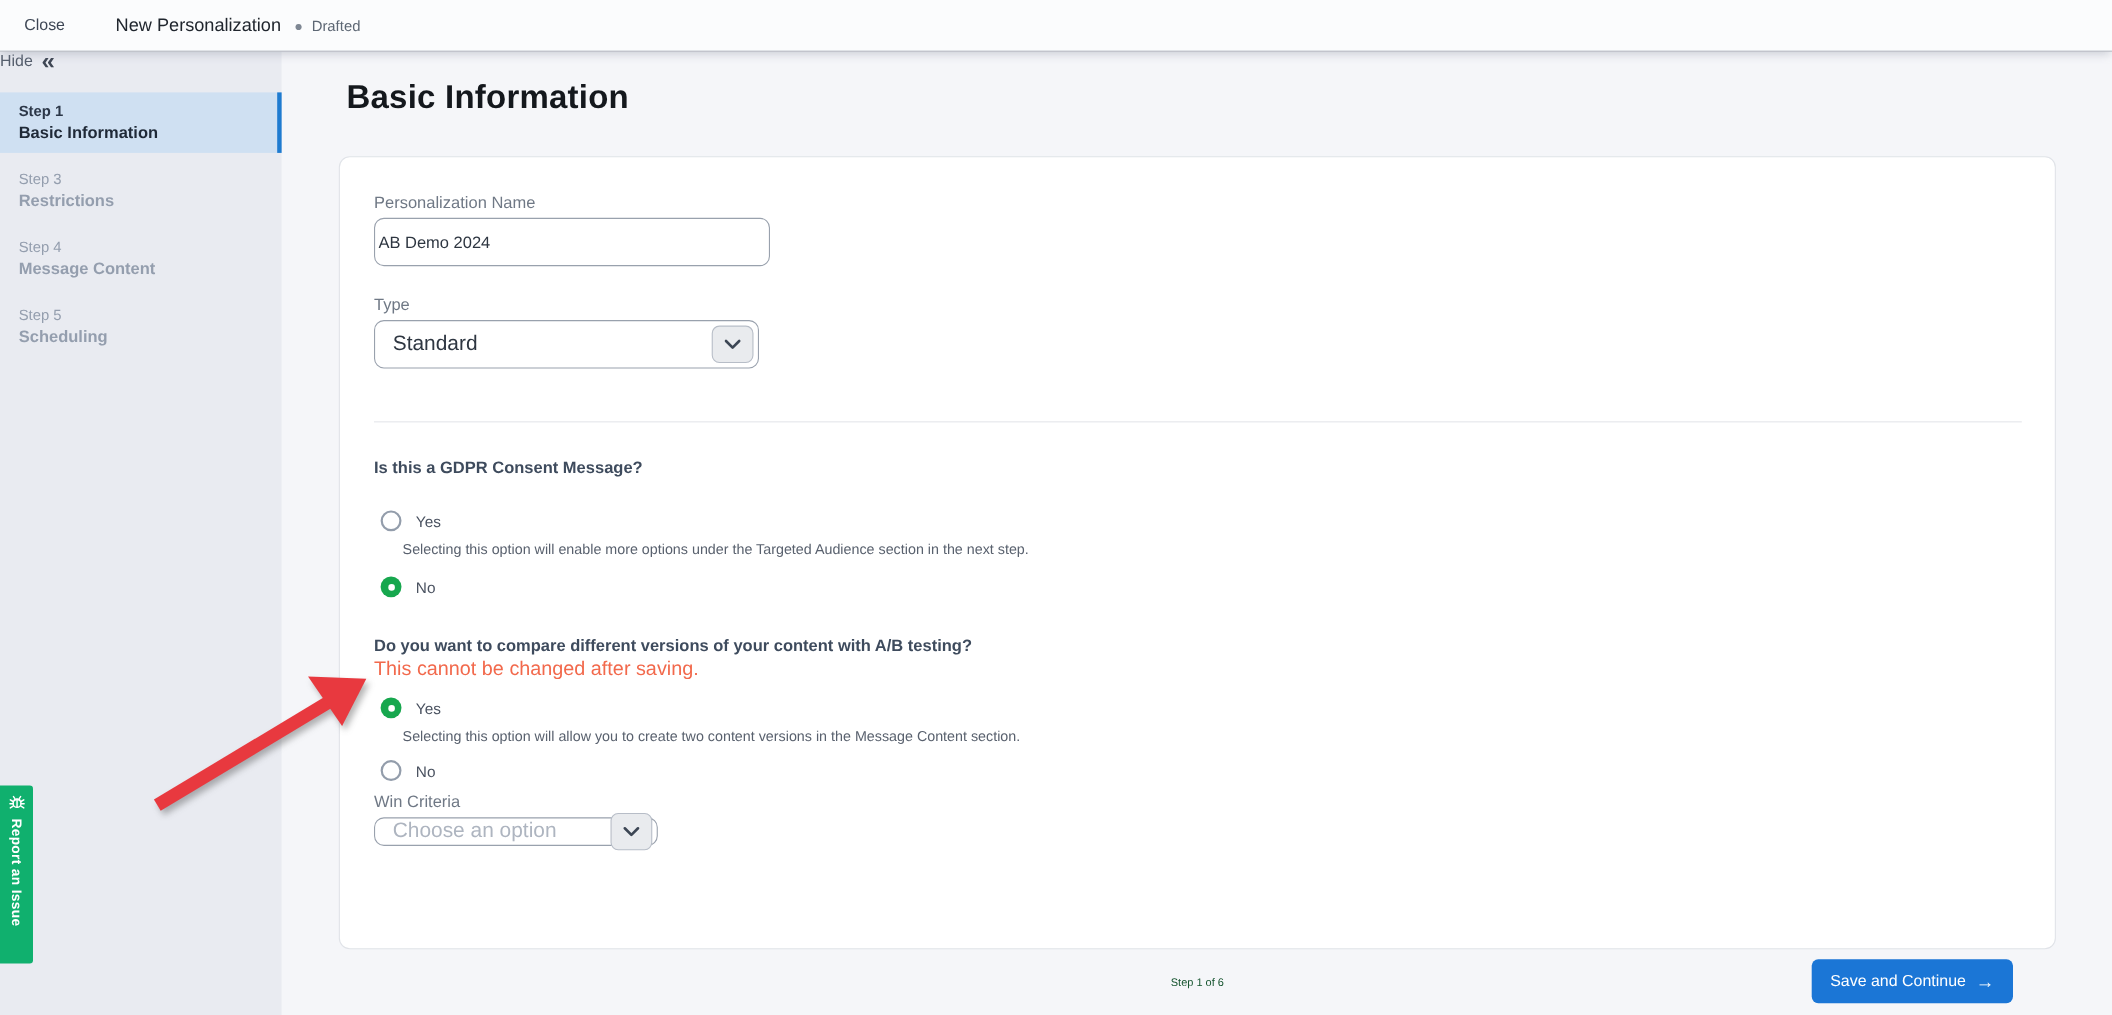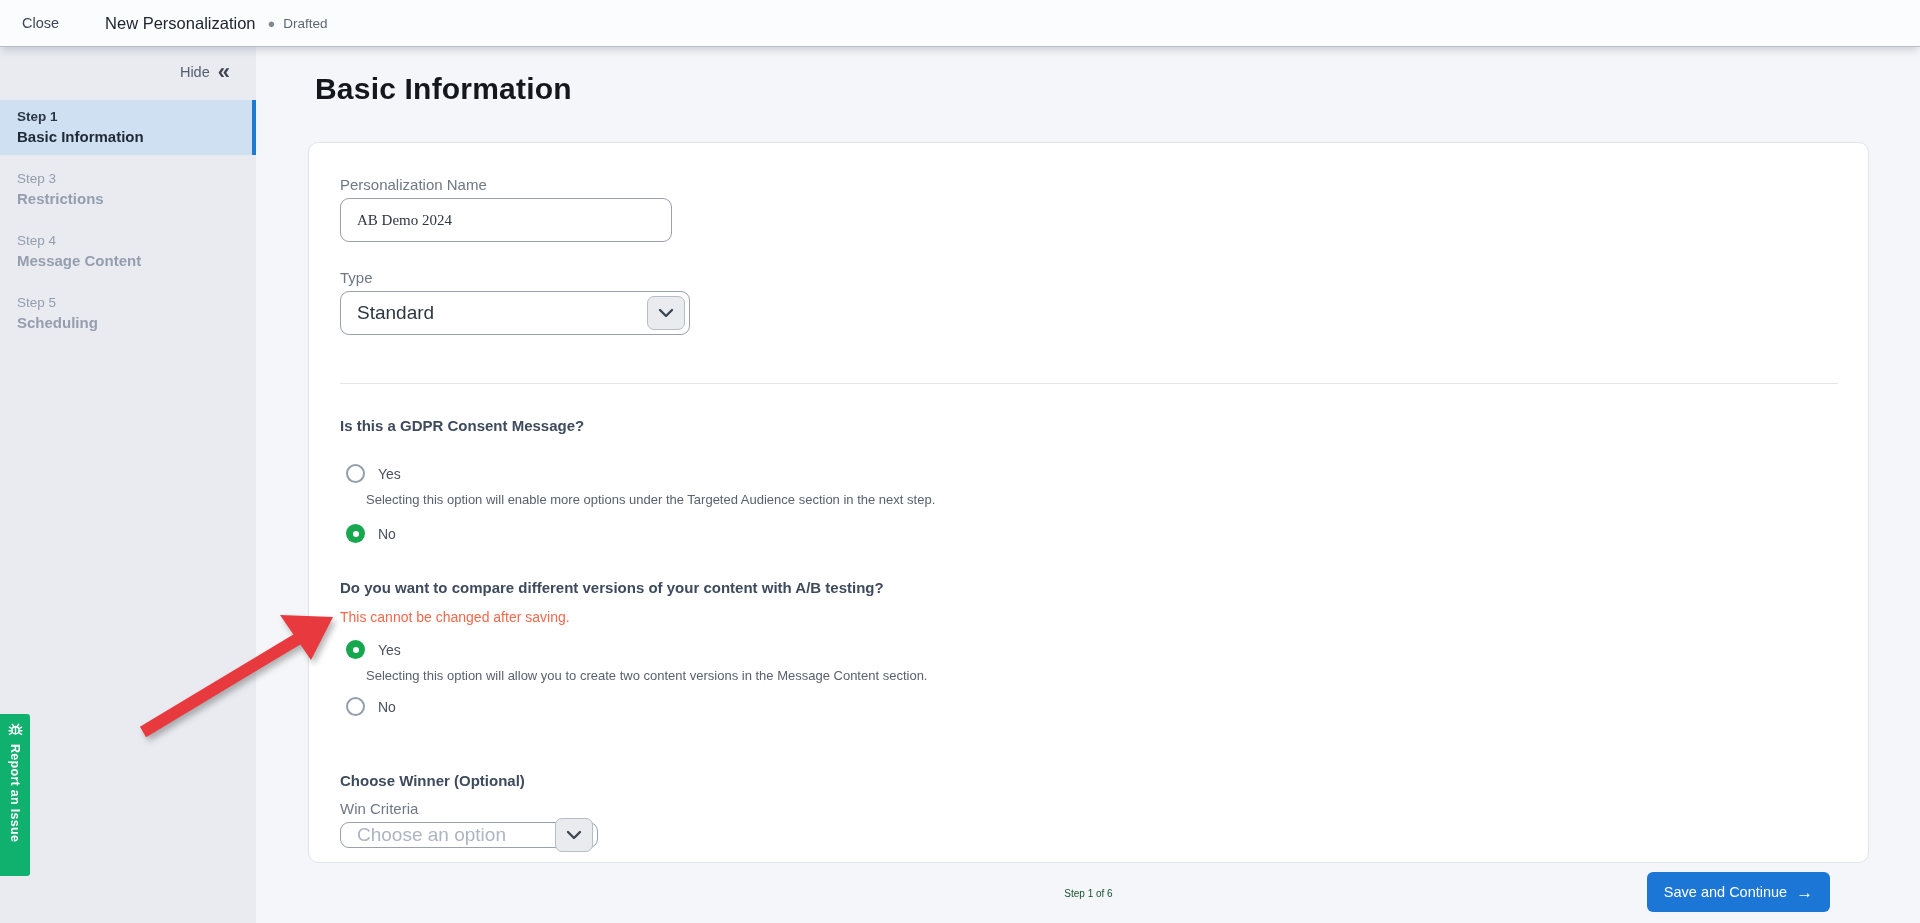--- a/index.html
+++ b/index.html
@@ -22,22 +22,22 @@
   .page-doc-title { font-size:16.5px; color:#20262e; }
   .status-dot { font-size:13px; color:#7e8793; line-height:1; margin-left:4px; }
   .status-text { font-size:13.5px; color:#5d6774; }
 
   
   .sidebar {
     position:absolute; top:47px; left:0; width:256px; bottom:0;
     background:#e9ebf1; z-index:10;
   }
   .hide-row {
-    display:flex; justify-content:flex-end; align-items:center; gap:8px;
-    padding:17px 26px 14px 0; cursor:pointer;
+    display:flex; align-items:center; gap:8px;
+    padding:1px 26px 14px 0; cursor:pointer;
   }
   .hide-label { font-size:14.5px; color:#555e6c; }
   .hide-caret { font-size:22px; line-height:12px; color:#3f4754; font-weight:bold; }
   .steps { margin-top:6px; }
   .step { padding:9px 18px 10px 17px; margin-bottom:7px; cursor:pointer; }
   .step .num { font-size:13.5px; color:#949eae; margin-bottom:4px; }
   .step .name { font-size:15px; font-weight:bold; color:#949eae; }
   .step.active { background:#cfe0f2; border-right:4px solid #1e7bd0; }
   .step.active .num { color:#2c3748;font-weight:bold; }
   .step.active .name { color:#1f2937; }
@@ -48,41 +48,41 @@
     margin:25px 0 0 59px; font-size:30px; font-weight:bold; color:#14181d;
     letter-spacing:.2px;
   }
   .card {
     position:absolute; left:52px; right:51px; top:95px; height:721px;
     background:#ffffff; border:1px solid #e0e3e8; border-radius:10px;
     padding:0 30px 0 31px;
   }
   .field-label { font-size:15px; color:#6f7885; margin-bottom:5px; }
   .text-input {
-    width:332px; height:44px; border:1px solid #99a1ad; border-radius:9px;
-    padding:0 16px; font-size:15px; color:#2e3641; background:#fff; outline:none;
-    font-family:Liberation Serif, serif;
+    width:360px; height:44px; border:1px solid #99a1ad; border-radius:9px;
+    padding:0 3px; font-size:15px; color:#2e3641; background:#fff; outline:none;
+    font-family:Liberation Sans, sans-serif;
   }
   .select {
     width:350px; height:44px; border:1px solid #99a1ad; border-radius:9px;
     display:flex; align-items:center; justify-content:space-between;
     padding:0 4px 0 16px; background:#fff; cursor:pointer;
   }
   .select.small { width:258px; height:26px; }
   .select .value { font-size:19px; color:#2e3641; }
   .select .placeholder { color:#aeb5c0; }
   .chev-btn {
     width:38px; height:34px; border:1px solid #b7bdc7; border-radius:7px;
     background:#e9ebee; display:flex; align-items:center; justify-content:center;
     flex:none;
   }
   .divider { border:none; border-top:1px solid #e4e6ea; margin:48px 0 0 0; }
 
   .q-heading { font-size:15px; font-weight:bold; color:#3e4b5d; }
-  .warning { font-size:14px; color:#f2694c; margin-top:13px; }
+  .warning { font-size:18px; color:#f2694c; margin-top:2px; }
   .radio-row { display:flex; align-items:center; gap:13px; padding-left:6px; cursor:pointer; }
   .radio {
     width:19px; height:19px; border-radius:50%;
     border:2px solid #939dab; background:#fff; flex:none; position:relative;
   }
   .radio.checked { border:none; background:#17a74e; }
   .radio.checked::after {
     content:""; position:absolute; left:50%; top:50%; width:6px; height:6px;
     border-radius:50%; background:#fff; transform:translate(-50%,-50%);
   }
@@ -200,21 +200,20 @@
     <div class="radio-row mt15">
       <span class="radio checked"></span>
       <span class="radio-label">Yes</span>
     </div>
     <div class="helper">Selecting this option will allow you to create two content versions in the Message Content section.</div>
     <div class="radio-row mt14">
       <span class="radio"></span>
       <span class="radio-label">No</span>
     </div>
 
-    <div class="q-heading mt56">Choose Winner (Optional)</div>
     <div class="field-label mt11">Win Criteria</div>
     <div class="select small">
       <span class="value placeholder">Choose an option</span>
       <span class="chev-btn">
         <svg width="16" height="10" viewBox="0 0 16 10">
             <polyline points="2,2 8,8 14,2" fill="none" stroke-width="2.4" stroke-linecap="round" stroke-linejoin="round" style="stroke:#3c4654"></polyline>
           </svg>
       </span>
     </div>
   </div>

